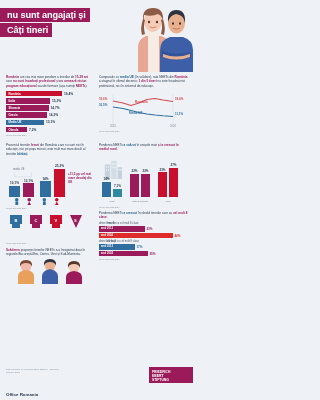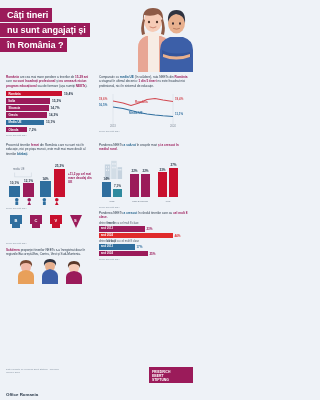--- a/index.html
+++ b/index.html
@@ -90,23 +90,22 @@
   .fes{position:absolute;right:5px;top:1px;width:44px;height:22px;}
   .forg{position:absolute;left:6px;bottom:3px;font-size:4.4px;font-weight:bold;color:#2b3a4a;}
 </style>
 </head>
 <body>
 
 <div class="page">
 
   <div class="hero">
     <div class="hero-title">
+      <span>nu sunt angajați și</span>
       <span>Câți tineri</span>
-      <span>nu sunt angajați și</span>
-      <span>în România ?</span>
     </div>
     <svg class="people" viewBox="0 0 66 68">
 
       <path d="M8 68 L8 44 Q8 34 18 32 L30 32 Q40 34 40 44 L40 68 Z" fill="#f2b9a8"></path>
       <path d="M13 32 Q12 30 15 29 L22 28 L30 29 Q33 30 32 33 L32 68 L13 68 Z" fill="#f7ece4"></path>
       <path d="M8 68 L8 45 Q8 35 16 32 L18 32 L18 68 Z" fill="#e8a694"></path>
       <path d="M40 68 L40 45 Q40 35 31 32 L29 32 L29 68 Z" fill="#e8a694"></path>
       <ellipse cx="23" cy="17" rx="9" ry="11" fill="#f6cbb6"></ellipse>
       <path d="M13 16 Q12 4 23 4 Q34 4 33 17 L33 24 Q34 12 28 10 Q22 13 14 11 L13 24 Z" fill="#8d5a46"></path>
       <path d="M13 15 Q10 24 12 31 L15 30 Q13 22 15 16 Z" fill="#8d5a46"></path>

